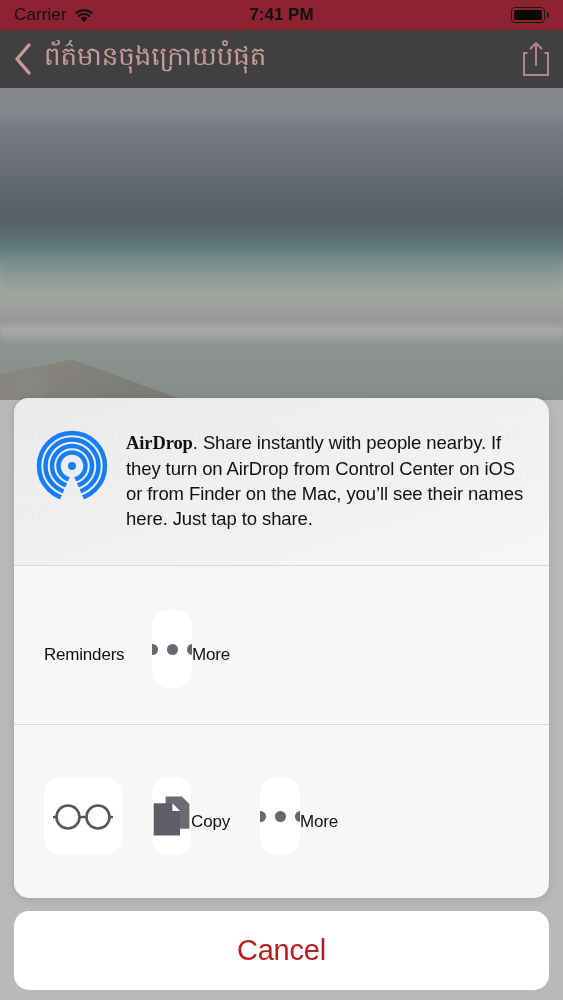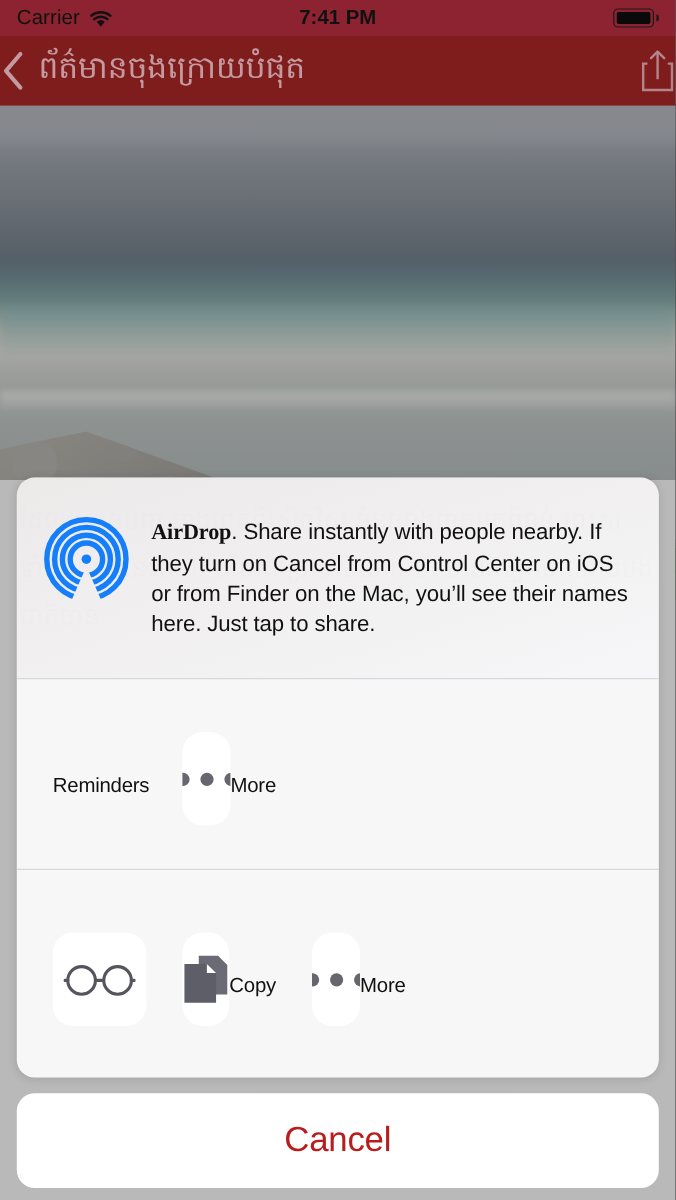--- a/index.html
+++ b/index.html
@@ -50,23 +50,23 @@
   .battery-fill { height: 100%; background: #0a0a0a; border-radius: 1.5px; }
   .battery-cap {
     width: 2.5px; height: 6px; background: #1a1a1a;
     border-radius: 0 2px 2px 0; margin-left: 1.5px;
   }
 
   
   #nav-bar {
     position: absolute; top: 30px; left: 0;
     width: 563px; height: 58px;
-    background: #7f1d1d;
+    background: #404040;
     display: flex; align-items: center;
-    padding: 0 0;
+    padding: 0 12px;
     z-index: 40;
   }
   #back-button {
     display: flex; align-items: center; height: 100%;
     padding-right: 4px;
   }
   #nav-title {
     font-size: 26px; color: #c49aa0;
     margin-left: 6px;
     white-space: nowrap;
@@ -344,21 +344,21 @@
             <circle cx="36" cy="38" r="33" stroke-width="4.5"></circle>
             <circle cx="36" cy="38" r="26.5" stroke-width="4.5"></circle>
             <circle cx="36" cy="38" r="20" stroke-width="4.5"></circle>
             <circle cx="36" cy="38" r="13.5" stroke-width="4.5"></circle>
           </g>
           <circle cx="36" cy="38" r="4" fill="#147efb"></circle>
           <path d="M36 42 L49.5 74 H22.5 Z" fill="none"></path>
         </svg>
       </div>
       <div id="airdrop-text">
-        <span id="airdrop-title">AirDrop</span><span>. Share instantly with people nearby. If they turn on Cancel from Control Center on iOS or from Finder on the Mac, you’ll see their names here. Just tap to share.</span>
+        <span id="airdrop-title">AirDrop</span><span>. Share instantly with people nearby. If they turn on AirDrop from Control Center on iOS or from Finder on the Mac, you’ll see their names here. Just tap to share.</span>
       </div>
     </div>
 
     <div class="divider"></div>
 
     <div class="sheet-row" id="apps-row">
       <div class="tile">
         <div class="tile-icon">
           <div id="reminders-glyph">
             <div class="rem-bullet" style="top:16px;border-color:#ff9500;"></div>

